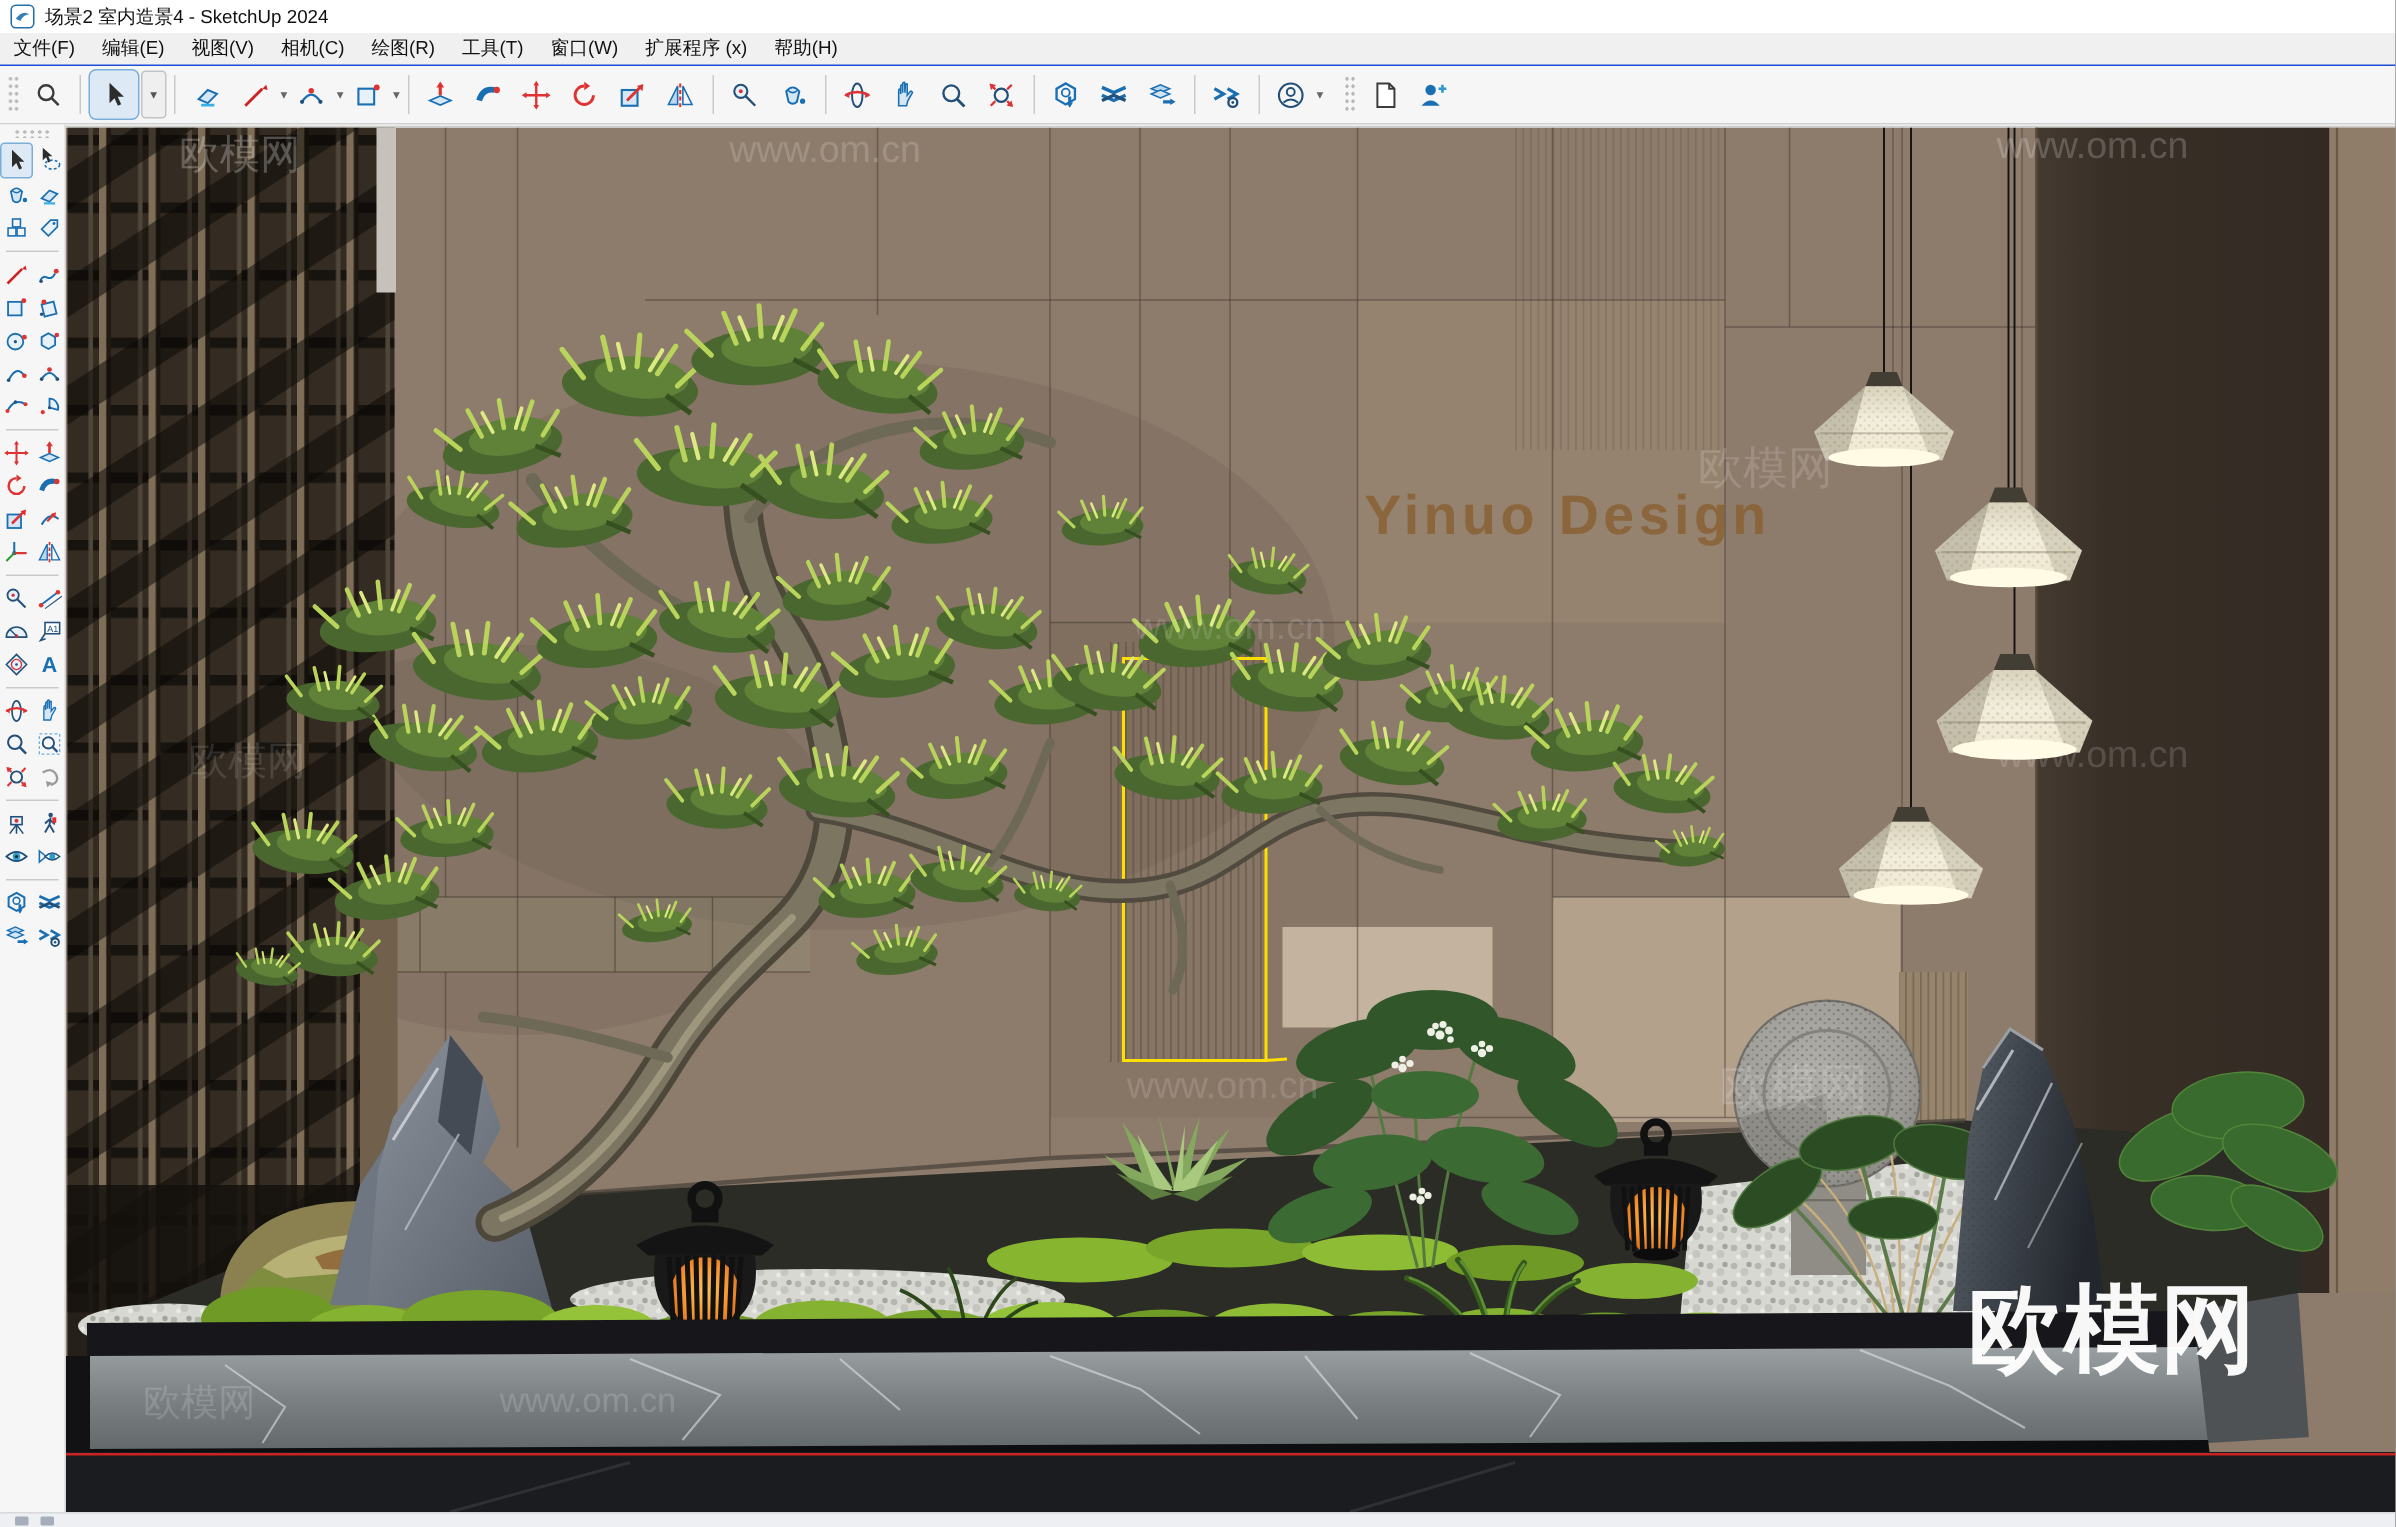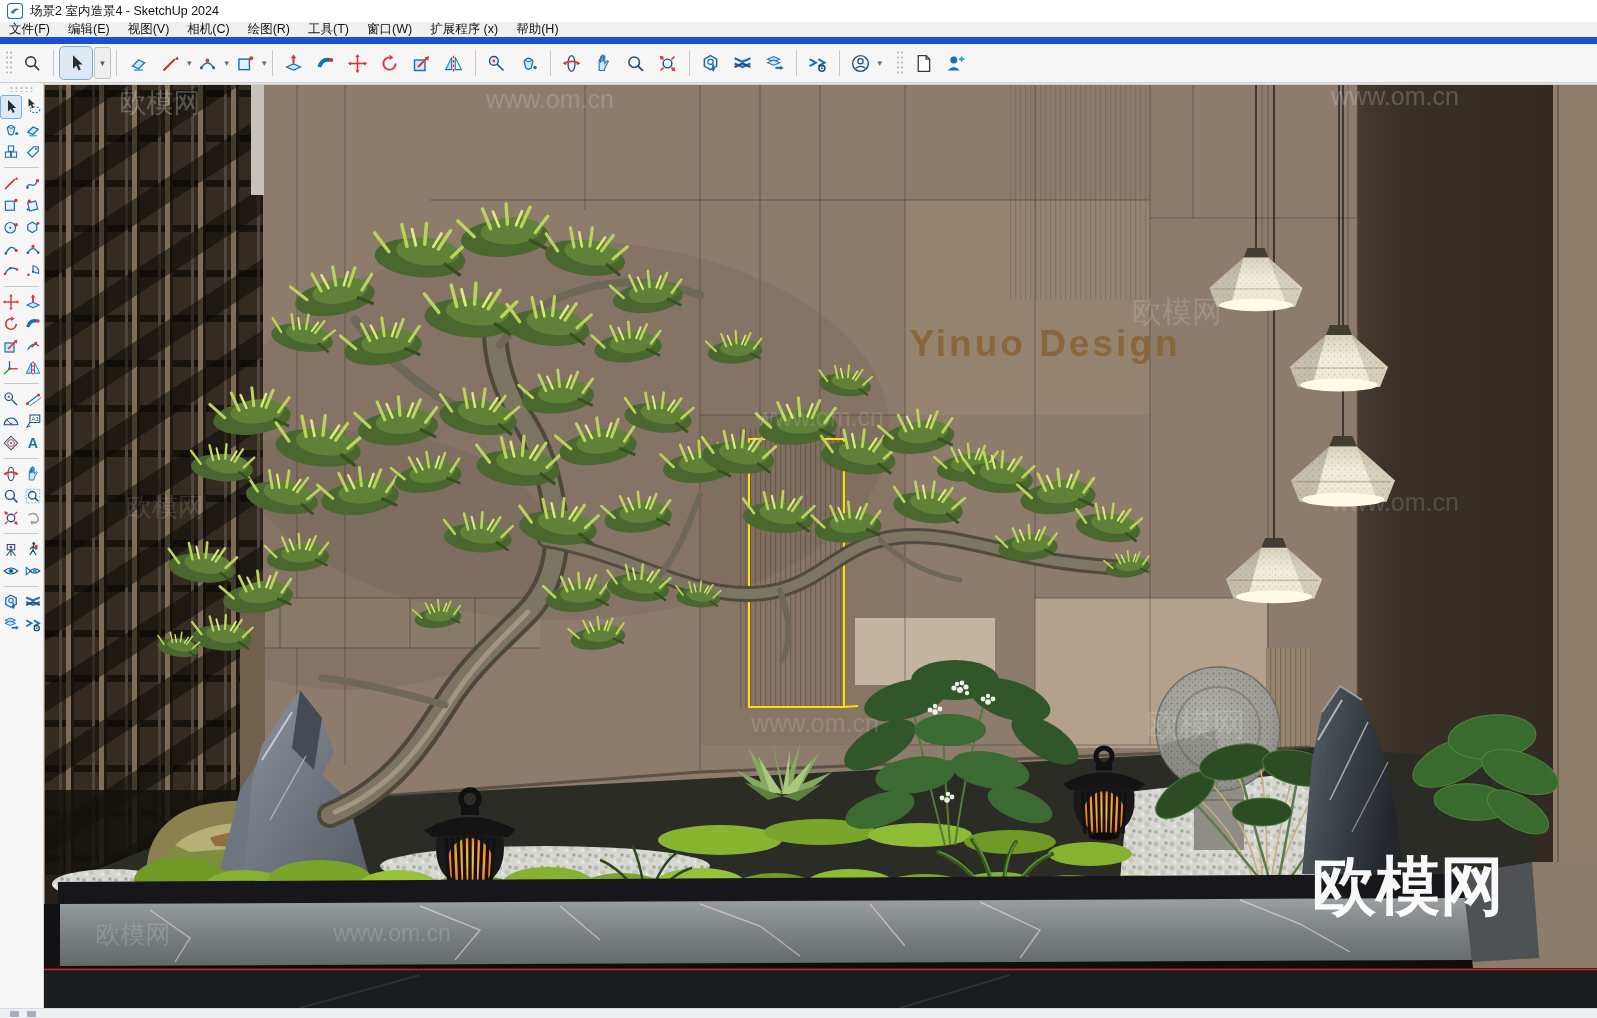--- a/index.html
+++ b/index.html
@@ -1,20 +1,20 @@
 <!DOCTYPE html>
 <html><head>
 <meta charset="utf-8">
 <style>
   html,body{margin:0;padding:0;background:#000;}
   #app{position:relative;width:1597px;height:1018px;background:#fff;font-family:"Liberation Sans","DejaVu Sans",sans-serif;overflow:hidden;padding-left:46px;}
   
   #titlebar{position:absolute;left:0;top:0;width:1597px;height:22px;background:#ffffff;display:flex;align-items:center;gap:6px;padding-left:6px;box-sizing:border-box;}
   #titlebar .ttl{font-size:12.5px;color:#111;}
-  #menubar{position:absolute;left:0;top:22px;width:1597px;height:22px;background:#f0f0f0;display:flex;align-items:center;font-size:12.5px;color:#111;border-bottom:7px solid #1d4ed8;box-sizing:border-box;}
+  #menubar{position:absolute;left:0;top:22px;width:1597px;height:22px;background:#f0f0f0;display:flex;align-items:center;font-size:12.5px;color:#111;border-bottom:1px solid #1d4ed8;box-sizing:border-box;}
   #menubar .mi{padding:2px 9px;cursor:default;}
   #toolbar{position:absolute;left:0;top:44px;width:1597px;height:39px;background:#f6f6f6;border-bottom:1px solid #cfcfcf;display:flex;align-items:center;box-sizing:border-box;padding-left:2px;}
   .tbtn{width:32px;height:32px;display:flex;align-items:center;justify-content:center;border-radius:4px;}
   .tsep{width:1px;height:26px;background:#c9c9c9;margin:0 5px;}
   .tgrip{width:8px;height:26px;margin:0 3px;background:radial-gradient(circle,#b9b9b9 1px,transparent 1.2px);background-size:4px 5px;}
   .sel-active{border:1px solid #79aed6;background:#ddeaf6;border-radius:5px;}
   .ddbox{width:15px;height:30px;border:1px solid #c3c3c3;border-radius:3px;background:#efefef;display:flex;align-items:center;justify-content:center;font-size:9px;color:#555;margin-left:1px;}
   .dd{font-size:9px;color:#666;margin-left:1px;}
   
   #lefttb{position:absolute;left:0;top:83px;width:44px;height:925px;background:#f6f6f6;border-right:1px solid #d4d4d4;box-sizing:border-box;padding-top:2px;}

